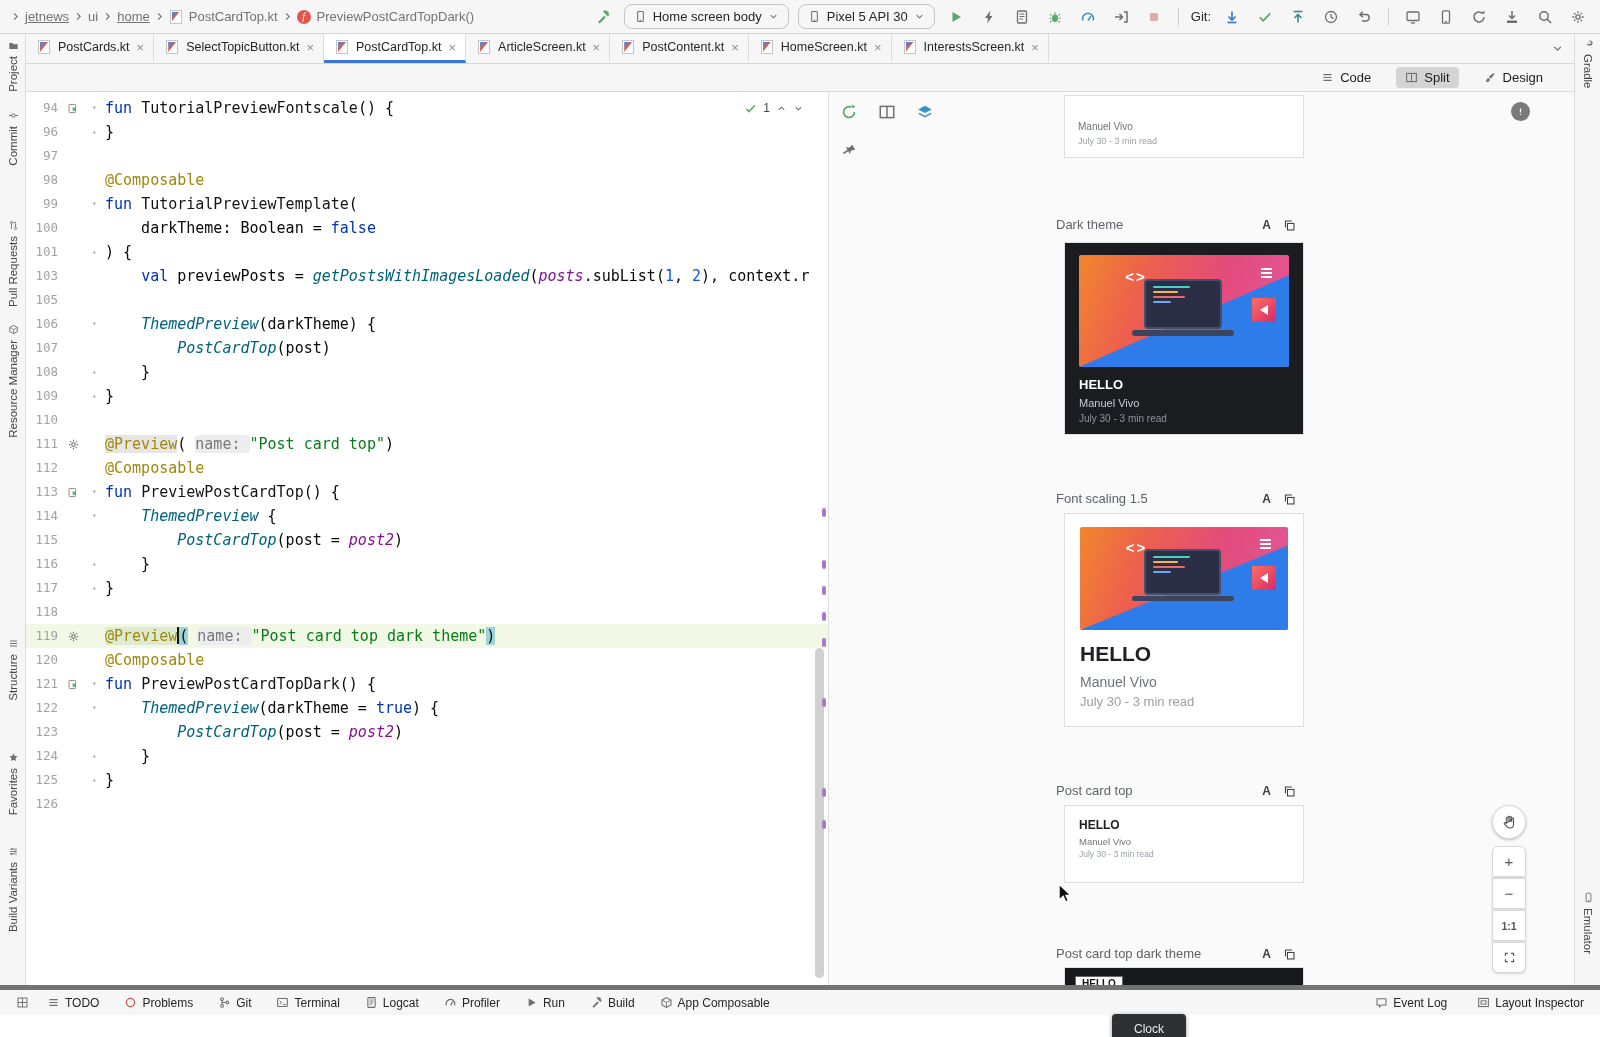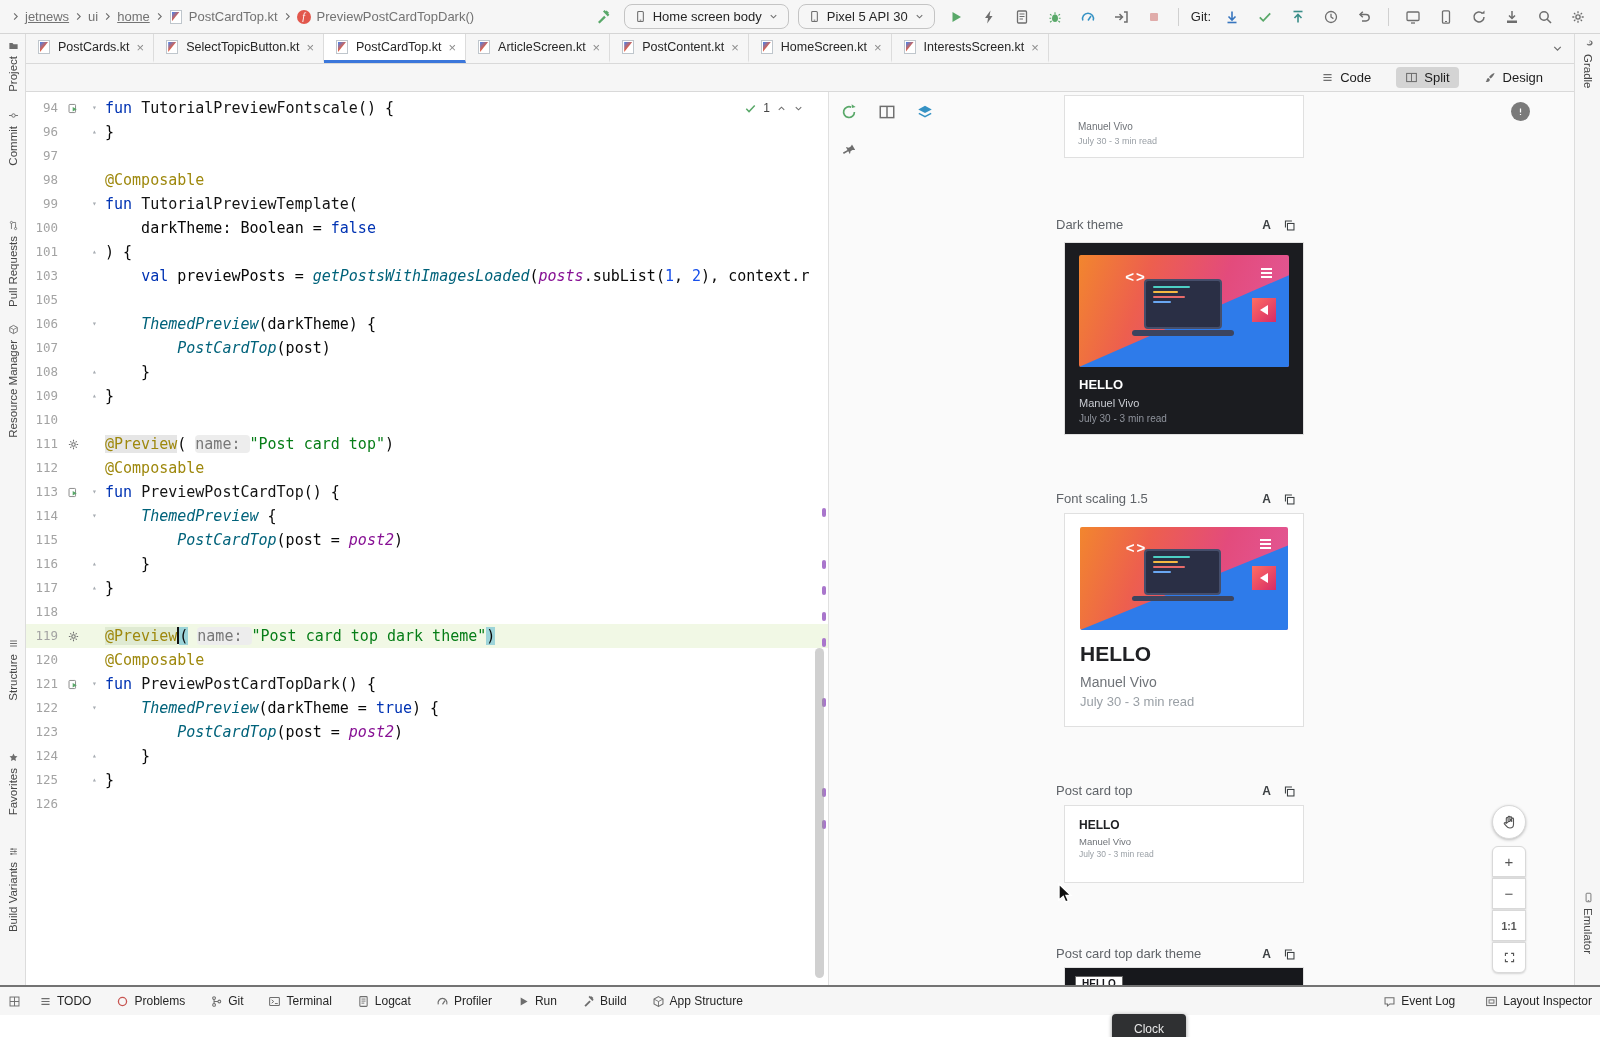--- a/index.html
+++ b/index.html
@@ -109,21 +109,21 @@
 .lapbase{position:absolute;left:25%;top:67%;width:49%;height:5%;background:#3c445e;border-radius:3px}
 .kbadge{position:absolute;right:6%;top:38%;width:24px;height:24px;background:linear-gradient(135deg,#ff6e61,#d62b68);display:flex;align-items:center;justify-content:center}
 .kbadge i{width:0;height:0;border-top:5px solid transparent;border-bottom:5px solid transparent;border-right:8px solid #fff}
 .hand-btn{position:absolute;right:48px;top:713px;width:34px;height:34px;border-radius:50%;background:#fff;border:1px solid #d9d9d9;box-shadow:0 1px 3px rgba(0,0,0,.25);display:flex;align-items:center;justify-content:center;color:#555}
 .zoom-stack{position:absolute;right:48px;top:754px;width:34px;display:flex;flex-direction:column;gap:1px}
 .zb{width:34px;height:31px;background:#fff;border:1px solid #d9d9d9;color:#555;font-size:15px;font-family:"Liberation Sans",sans-serif;display:flex;align-items:center;justify-content:center;box-shadow:0 1px 2px rgba(0,0,0,.15)}
 .zb:first-child{border-radius:6px 6px 0 0}
 .zb:last-child{border-radius:0 0 6px 6px}
 .zb.z11{font-size:10.5px;font-weight:bold}
 
-.statusbar{height:30px;background:#f6f6f6;border-top:2px solid #737373;display:flex;align-items:center;padding:0 8px;flex:none;font-size:12px}
+.statusbar{height:30px;background:#f6f6f6;border-top:5px solid #737373;display:flex;align-items:center;padding:0 16px;flex:none;font-size:12px}
 .sb-corner{margin-right:18px;color:#6e6e6e;display:flex;align-items:center}
 .sb-item{display:flex;align-items:center;gap:5px;margin-right:25px;color:#262626}
 .sb-right{margin-left:auto;display:flex;gap:30px}
 .sb-right .sb-item{margin-right:0}
 .bottom-strip{height:22px;background:#fff;flex:none}
 
 .cursor{position:absolute;left:1053px;top:882px;width:24px;height:24px;z-index:60}
 .clock-tip{position:absolute;left:1112px;top:1014px;width:74px;height:30px;background:#2f3032;border-radius:4px;color:#e8e8e8;font-size:12px;display:flex;align-items:center;justify-content:center;z-index:70;box-shadow:0 1px 4px rgba(0,0,0,.4)}
 </style>
 </head>
@@ -719,21 +719,21 @@
           <path d="M9.2 6.8L3 13l1.6 1.6 6.2-6.2z" fill="currentColor"></path>
           <path d="M8 2.6l4.8 4.8 1.6-1.6-1.2-1.2.8-.8-2.4-2.4-.8.8-1.2-1.2z" fill="currentColor"></path>
         </svg>
         <span>Build</span>
       </span>
       <span class="sb-item">
         <svg viewBox="0 0 16 16" class="ic sm c-gray">
           <path d="M8 2l5.5 3v6L8 14 2.5 11V5z" fill="none" stroke="currentColor" stroke-width="1.3"></path>
           <path d="M2.5 5L8 8l5.5-3M8 8v6" stroke="currentColor" stroke-width="1.1" fill="none"></path>
         </svg>
-        <span>App Structure</span>
+        <span>App Composable</span>
       </span>
       <span class="sb-right">
         <span class="sb-item">
           <svg viewBox="0 0 16 16" class="ic sm c-gray">
             <path d="M2.5 3.5h11V11H8.5L5.5 13.5V11h-3z" fill="none" stroke="currentColor" stroke-width="1.3"></path>
           </svg>
           <span>Event Log</span>
         </span>
         <span class="sb-item">
           <svg viewBox="0 0 16 16" class="ic sm c-gray">

